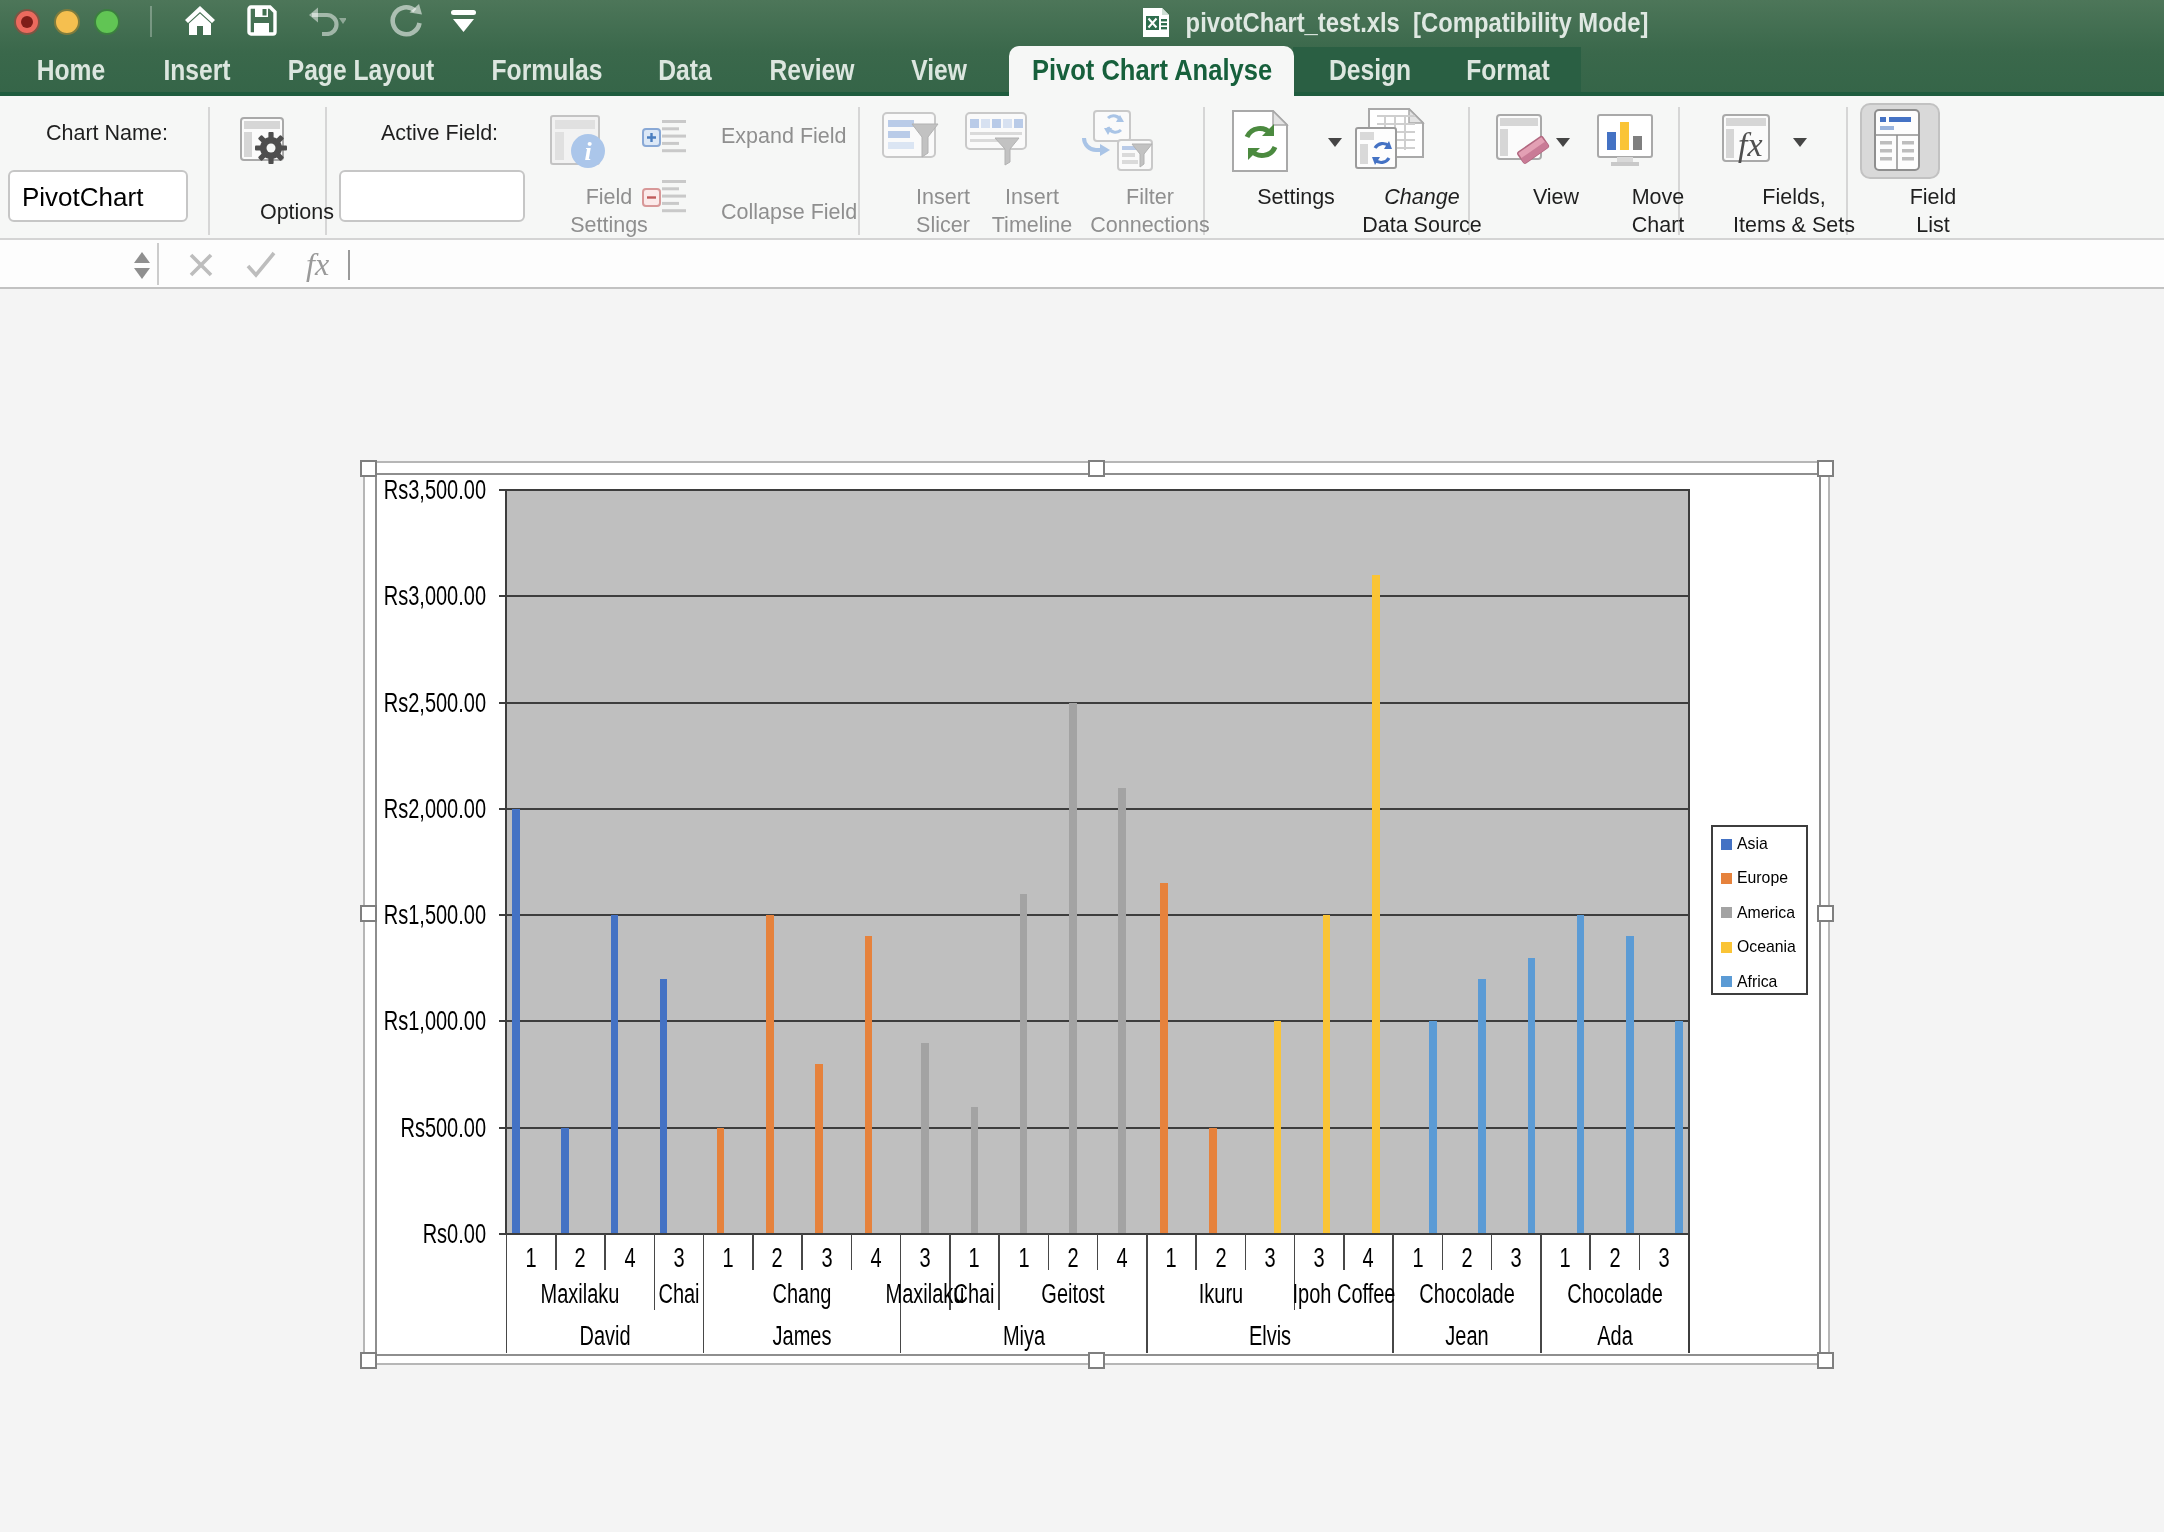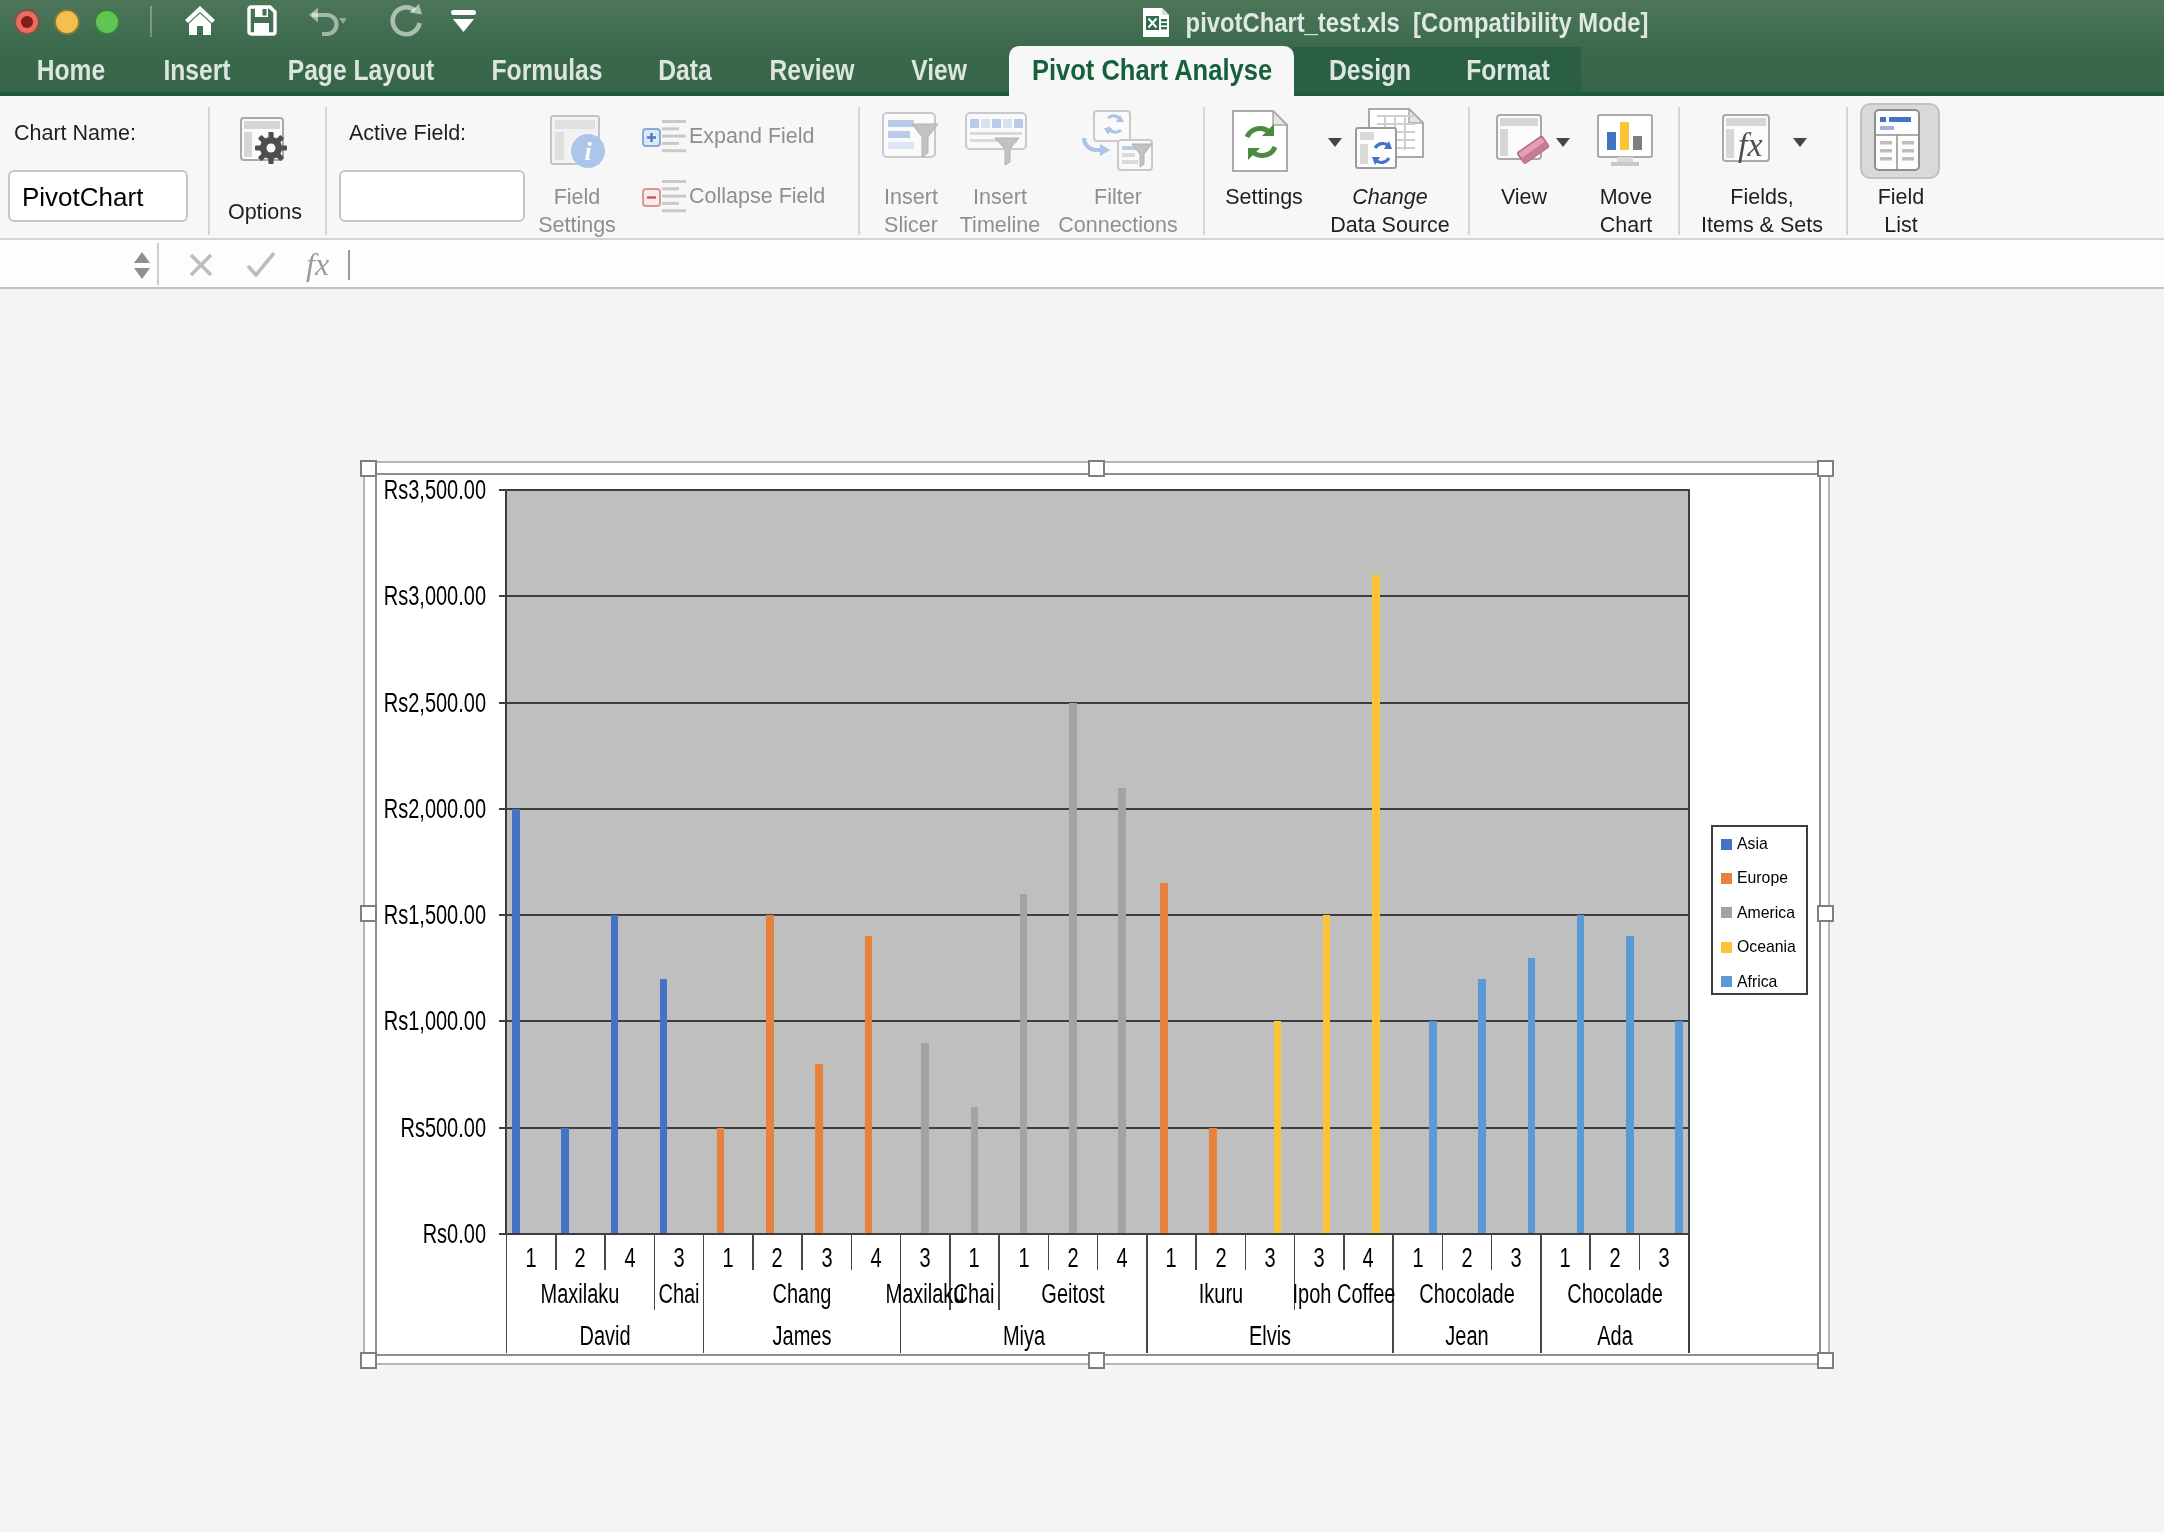--- a/index.html
+++ b/index.html
@@ -1,20 +1,20 @@
 <!DOCTYPE html>
 <html><head><meta charset="utf-8"><style>
 html,body{margin:0;padding:0;}
 body{width:2164px;height:1532px;position:relative;overflow:hidden;
  font-family:"Liberation Sans",sans-serif;background:#f4f4f4;}
 div{box-sizing:border-box;}
 .a{position:absolute;}
 .tab{position:absolute;height:46px;line-height:47px;text-align:center;color:#dce6df;
  font-size:29px;font-weight:bold;transform:scaleX(.85);}
-.rl{position:absolute;font-size:21.5px;color:#1f1f1f;text-align:center;line-height:28px;}
+.rl{position:absolute;font-size:21.5px;color:#1f1f1f;text-align:center;line-height:28px;margin-left:32px;}
 .rg{color:#8f8f8f;}
 .inp{position:absolute;background:#fff;border:2px solid #c6c6c6;border-radius:6px;}
 .vsep{position:absolute;width:2px;background:#d6d6d6;}
 .hdl{position:absolute;width:17px;height:17px;background:#fff;border:2px solid #7f7f7f;}
 .ct{position:absolute;font-size:27px;color:#000;transform:scaleX(.74);line-height:30px;white-space:nowrap;}
 .gl{position:absolute;height:2px;background:#3d3d3d;}
 .vl{position:absolute;width:2px;background:#3d3d3d;}
 .bar{position:absolute;}
 .lg{position:absolute;font-size:17px;color:#000;line-height:20px;transform:scaleX(.93);transform-origin:0 50%;white-space:nowrap;}
 </style></head><body>
@@ -122,21 +122,21 @@
 <div class="rl rg" style="left:689px;top:122px;text-align:left;">Expand Field</div>
 <svg class="a" style="left:642px;top:178px" width="60" height="40" viewBox="0 0 60 40">
     <rect x="1" y="11" width="17" height="17" rx="3" fill="#fbeaea" stroke="#d89898" stroke-width="2"></rect>
     <path d="M5 19.5 h9" stroke="#c05a5a" stroke-width="2.4"></path>
     <rect x="20" y="2.0" width="24" height="3" fill="#c9c9c9"></rect>
     <rect x="20" y="9.3" width="17" height="3" fill="#c9c9c9"></rect>
     <rect x="20" y="16.6" width="24" height="3" fill="#c9c9c9"></rect>
     <rect x="20" y="23.9" width="17" height="3" fill="#c9c9c9"></rect>
     <rect x="20" y="31.2" width="24" height="3" fill="#c9c9c9"></rect>
   </svg>
-<div class="rl rg" style="left:689px;top:182px;text-align:left;">Collapse Field</div>
+<div class="rl rg" style="left:689px;top:198px;text-align:left;">Collapse Field</div>
 <svg class="a" style="left:882px;top:112px" width="62" height="60" viewBox="0 0 62 60">
 <rect x="1" y="1" width="52" height="44" rx="4" fill="#fafafa" stroke="#c9c9c9" stroke-width="2"></rect>
 <rect x="6" y="8" width="26" height="7" fill="#b9cbe8"></rect>
     <rect x="6" y="19" width="22" height="7" fill="#b9cbe8"></rect>
 <rect x="6" y="30" width="26" height="7" fill="#dbe5f3"></rect>
 <g fill="#c2c2c2" stroke="#b2b2b2">
       <path d="M30 12 h26 l-10 13 v16 l-6 4 v-20 z"></path>
     </g>
   </svg>
 <div class="rl rg" style="left:801px;top:183px;width:220px;">Insert</div>

